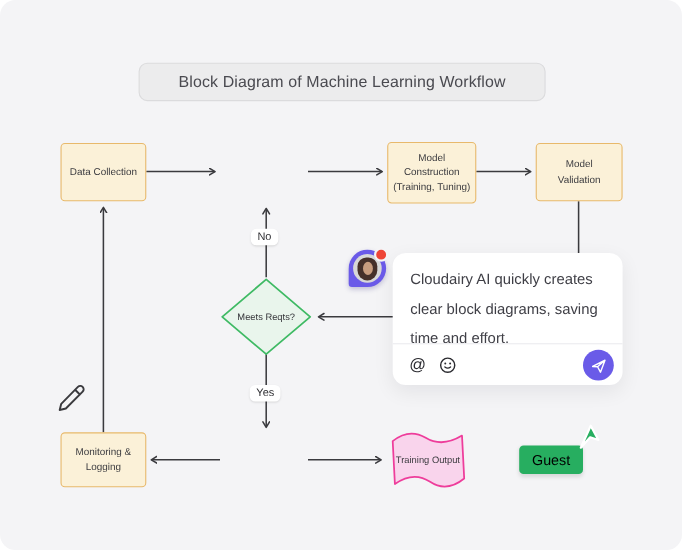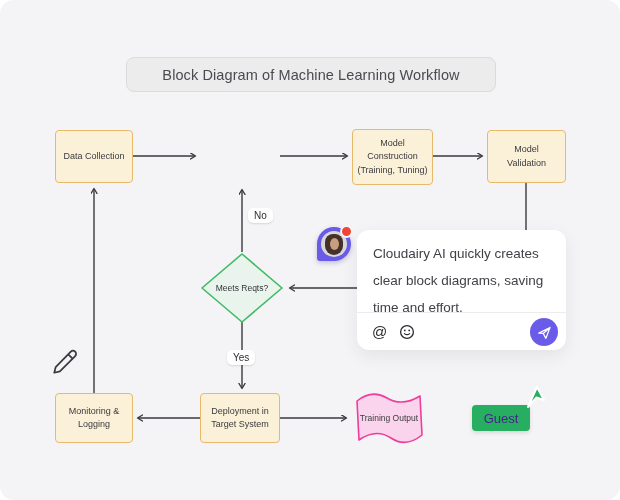--- a/index.html
+++ b/index.html
@@ -31,21 +31,21 @@
     font-size:8.5px;color:#333338;}
 
   
   .flag{position:absolute;left:350px;top:390px;width:78px;height:56px;z-index:2;}
   .flag .lbl{position:absolute;inset:0;display:flex;align-items:center;justify-content:center;
     font-size:8.5px;color:#3B3B3F;}
 
   
   .edge-pill{position:absolute;background:#ffffff;border-radius:5px;padding:2px 6px;font-size:10px;
     color:#2F2F33;box-shadow:0 1px 2px rgba(0,0,0,.12);z-index:3;}
-  .pill-no{left:228px;top:208px;margin-left:20px;}
+  .pill-no{left:228px;top:208px;}
   .pill-yes{left:227px;top:350px;}
 
   
   .chat-card{position:absolute;left:357px;top:230px;width:209px;height:120px;background:#ffffff;
     border-radius:12px;box-shadow:0 6px 18px rgba(20,20,30,.07);z-index:5;box-sizing:border-box;}
   .chat-msg{padding:10px 16px 0 16px;font-size:13.5px;line-height:27px;color:#3F3F46;white-space:pre-line;}
   .chat-footer{position:absolute;left:0;right:0;bottom:0;height:38px;border-top:1px solid #ECECEF;
     display:flex;align-items:center;padding:0 8px 0 15px;box-sizing:border-box;}
   .icon-at{font-size:15px;font-weight:500;color:#2B2B30;margin-right:12px;cursor:pointer;}
   .icon-smile{display:flex;cursor:pointer;}
@@ -56,21 +56,21 @@
   .avatar{position:absolute;left:317px;top:227px;width:34px;height:34px;background:#6A5AE8;
     border-radius:17px 17px 17px 3px;z-index:6;display:flex;align-items:center;justify-content:center;
     box-shadow:0 2px 5px rgba(40,30,120,.25);}
   .photo{width:26px;height:26px;border-radius:50%;background:#D8D8D8;overflow:hidden;position:relative;}
   .photo .hair{position:absolute;left:4px;top:3px;width:18px;height:21px;background:#46302A;border-radius:9px 9px 10px 10px;}
   .photo .face{position:absolute;left:8.5px;top:7px;width:9px;height:12px;background:#C99D7F;border-radius:50%;}
   .notif-dot{position:absolute;right:-2px;top:-2px;width:9px;height:9px;background:#EE4537;border:2px solid #F4F4F6;border-radius:50%;}
 
   
   .guest-badge{position:absolute;left:472px;top:405px;width:58px;height:26px;background:#27AE60;border-radius:4px;
-    display:flex;align-items:center;justify-content:center;color:#4c1d95;font-size:13px;font-weight:500;
+    display:flex;align-items:center;justify-content:center;color:#000000;font-size:13px;font-weight:500;
     z-index:6;box-shadow:0 2px 4px rgba(0,0,0,.12);}
   .guest-cursor{position:absolute;left:524px;top:384px;z-index:7;}
 
   
   .pencil{position:absolute;left:51px;top:348px;z-index:3;}
 </style>
 </head>
 <body>
 
 <div class="canvas">
@@ -99,22 +99,20 @@
   </div>
 
   <div class="node n-datacollection">Data Collection</div>
   <div class="node n-modelconstruction">Model
 Construction
 (Training, Tuning)</div>
   <div class="node n-modelvalidation">Model
 Validation</div>
   <div class="node n-monitoring">Monitoring &amp;
 Logging</div>
-  <div class="node n-deployment">Deployment in
-Target System</div>
 
   <div class="decision">
     <svg width="84" height="72" viewBox="0 0 84 72">
       <polygon points="42,2 82,36 42,70 2,36" fill="#E9F5EC" stroke="#3FBA64" stroke-width="1.6" stroke-linejoin="round"></polygon>
     </svg>
     <div class="lbl">Meets Reqts?</div>
   </div>
 
   <div class="edge-pill pill-no">No</div>
   <div class="edge-pill pill-yes">Yes</div>

